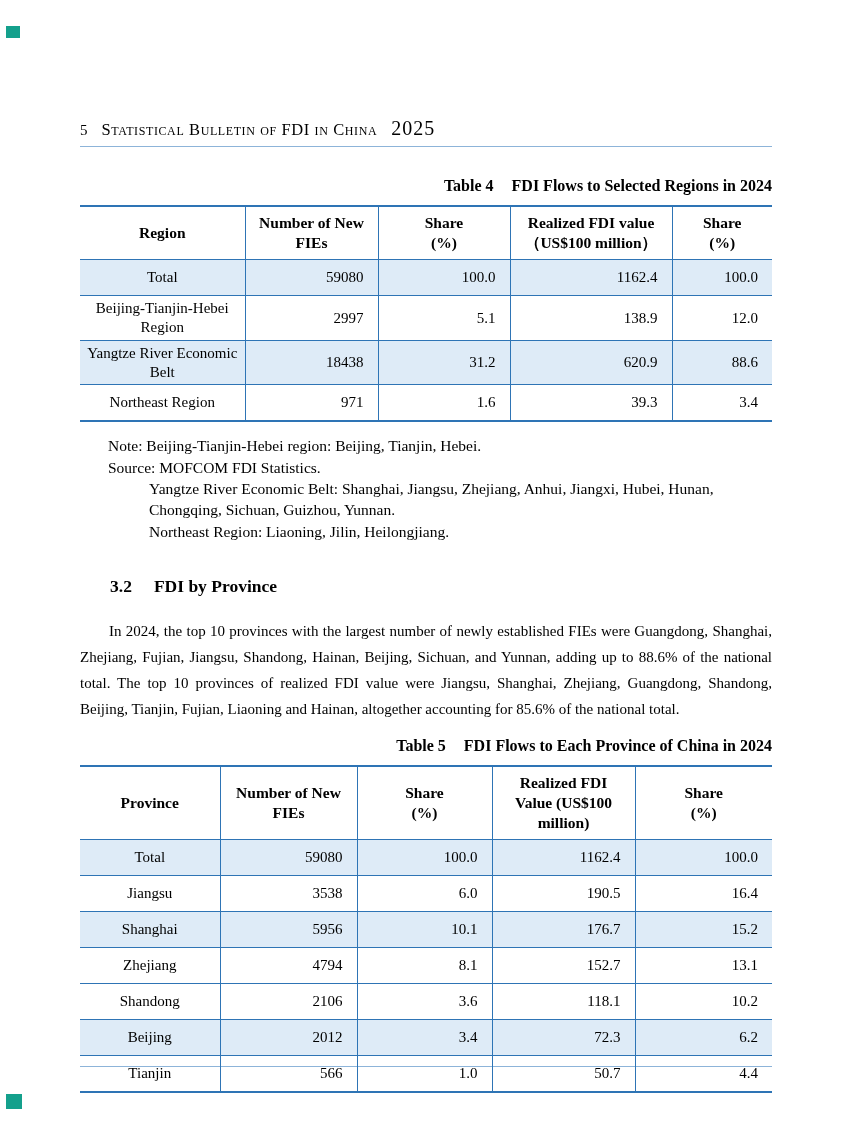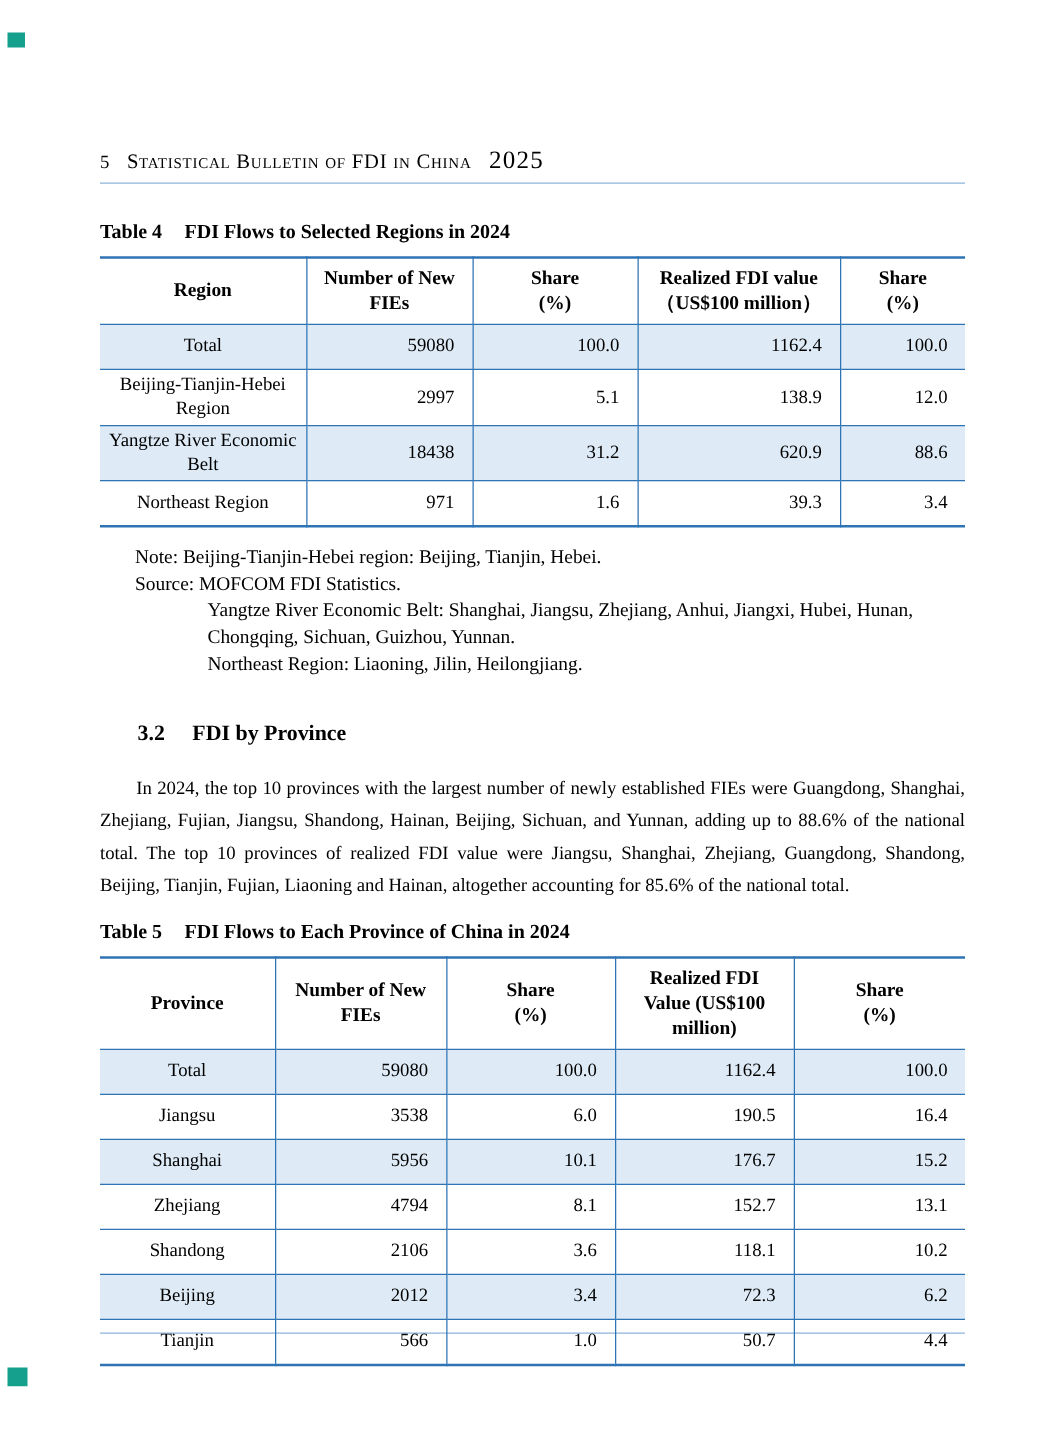--- a/index.html
+++ b/index.html
@@ -20,42 +20,42 @@
 
   .page-header {
     margin-top: 97px; padding-bottom: 6px;
     border-bottom: 1px solid var(--rule-blue, #8DB4D9);
     display: flex; align-items: baseline; gap: 14px;
   }
   .pagenum { font-size: 15px; }
   .headtitle { font-variant: small-caps; font-size: 16.5px; letter-spacing: 0.6px; }
   .headyear { font-size: 20px; letter-spacing: 1px; margin-top: 20px; }
 
-  .tbl-title { text-align: left; font-weight: bold; font-size: 16px; }
+  .tbl-title { text-align: right; font-weight: bold; font-size: 16px; }
   .t4-title { margin-top: 30px; }
   .t5-title { margin-top: 14px; }
   .tbl-title .lbl { margin-right: 18px; }
 
   table {
     border-collapse: collapse; table-layout: fixed; width: 692px;
     margin-top: 10px; font-size: 15px;
     border-top: 2px solid var(--table-border, #2E74B5);
     border-bottom: 2px solid var(--table-border, #2E74B5);
   }
   th, td { border-bottom: 1px solid var(--table-border, #2E74B5); vertical-align: middle; }
   th:not(:last-child), td:not(:last-child) { border-right: 1px solid var(--table-border, #2E74B5); }
   th { font-weight: bold; text-align: center; padding: 6px 2px; font-size: 15.5px; }
   .hl { display: block; line-height: 1.3; }
   td { height: 29px; padding: 3px 4px; }
   td.name { text-align: center; line-height: 1.25; }
   td.num { text-align: right; padding-right: 14px; }
   tr.shade { background: var(--row-shade, #DEEBF7); }
 
   .notes { margin-top: 13px; margin-left: 28px; font-size: 15.5px; line-height: 1.38; }
-  .notes .cont { margin-left: 58px; font-family: Liberation Serif, serif; }
+  .notes .cont { margin-left: 41px; font-family: Liberation Serif, serif; }
 
   .section-heading { margin-top: 34px; margin-left: 30px; font-size: 17.5px; font-weight: bold; }
   .section-heading .num { margin-right: 22px; }
 
   .para { margin-top: 22px; font-size: 15px; line-height: 1.73; text-align: justify; text-indent: 29px; }
 </style>
 </head>
 <body>
 
 <div class="sq sq-top"></div>

